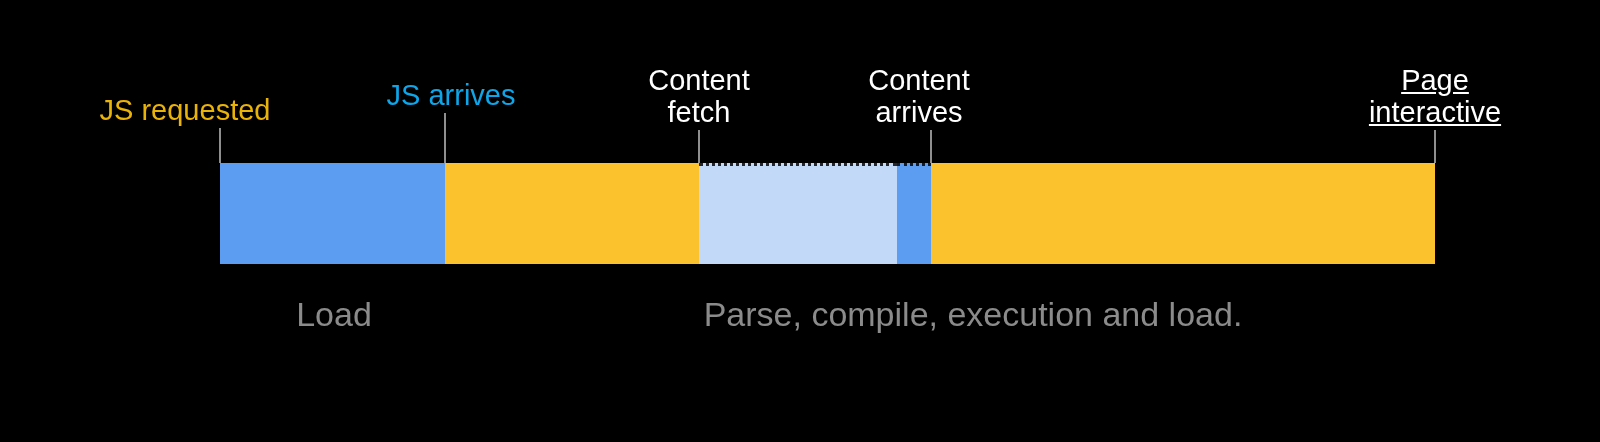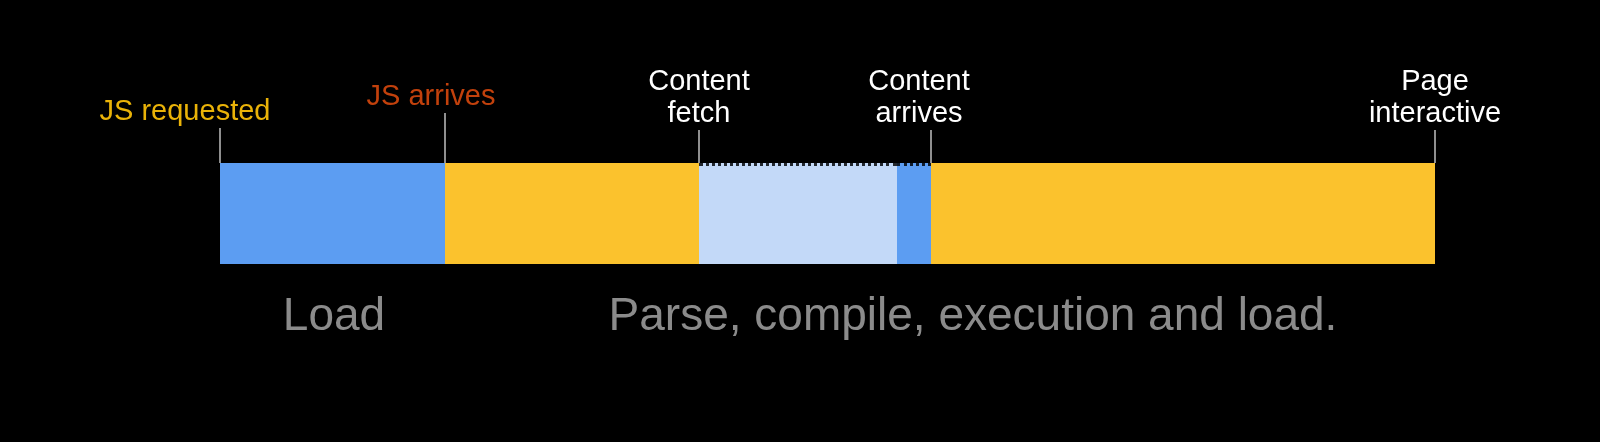--- a/index.html
+++ b/index.html
@@ -68,21 +68,21 @@
     font-weight: 400;
   }
 
   
   .caption {
     position: absolute;
     top: 288px;
     transform: translateX(-50%);
     white-space: nowrap;
     color: #8b8b8b;
-    font-size: 46px;
+    font-size: 34px;
     line-height: 52px;
     font-weight: 400;
   }
 </style>
 </head>
 <body>
 
 <div class="canvas" style="background: rgb(0, 0, 0);">
   <div class="bar">
       <div class="seg" style="width: 18.519%; background: rgb(92, 157, 242);"></div>
@@ -91,33 +91,33 @@
       <div class="seg dotted-top" style="width: 2.798%; background: rgb(92, 157, 242);"></div>
       <div class="seg" style="width: 41.481%; background: rgb(251, 194, 45);"></div>
     </div>
   <div class="markers">
       <div class="marker" style="left: 0%;">
         <div class="tick" style="height: 35px; background: rgb(143, 143, 143);"></div>
         <div class="marker-label" style="bottom: 37px; transform: translateX(calc(-50% - 35px)); color: #eab308;">JS requested</div>
       </div>
       <div class="marker" style="left: 18.519%;">
         <div class="tick" style="height: 50px; background: rgb(143, 143, 143);"></div>
-        <div class="marker-label" style="bottom: 52px; transform: translateX(calc(-50% - 14px)); color: #c2410c;">JS arrives</div>
+        <div class="marker-label" style="bottom: 52px; transform: translateX(calc(-50% - 14px)); color: #0ea5e9; margin-left: 20px;">JS arrives</div>
       </div>
       <div class="marker" style="left: 39.424%;">
         <div class="tick" style="height: 33px; background: rgb(143, 143, 143);"></div>
         <div class="marker-label" style="bottom: 35px; transform: translateX(calc(-50% + 0px)); color: rgb(255, 255, 255);">Content
 fetch</div>
       </div>
       <div class="marker" style="left: 58.519%;">
         <div class="tick" style="height: 33px; background: rgb(143, 143, 143);"></div>
         <div class="marker-label" style="bottom: 35px; transform: translateX(calc(-50% - 12px)); color: rgb(255, 255, 255);">Content
 arrives</div>
       </div>
       <div class="marker" style="left: 100%;">
         <div class="tick" style="height: 33px; background: rgb(143, 143, 143);"></div>
-        <div class="marker-label" style="bottom: 35px; transform: translateX(calc(-50% + 0px)); color: rgb(255, 255, 255);">Page
+        <div class="marker-label" style="bottom: 35px; transform: translateX(calc(-50% + 0px)); color: rgb(255, 255, 255); text-decoration: underline;">Page
 interactive</div>
       </div>
     </div>
 <div class="caption" style="left: 334px; color: rgb(139, 139, 139);">Load</div>
     <div class="caption" style="left: 973px; color: rgb(139, 139, 139);">Parse, compile, execution and load.</div>
   </div>
 
 </body></html>

